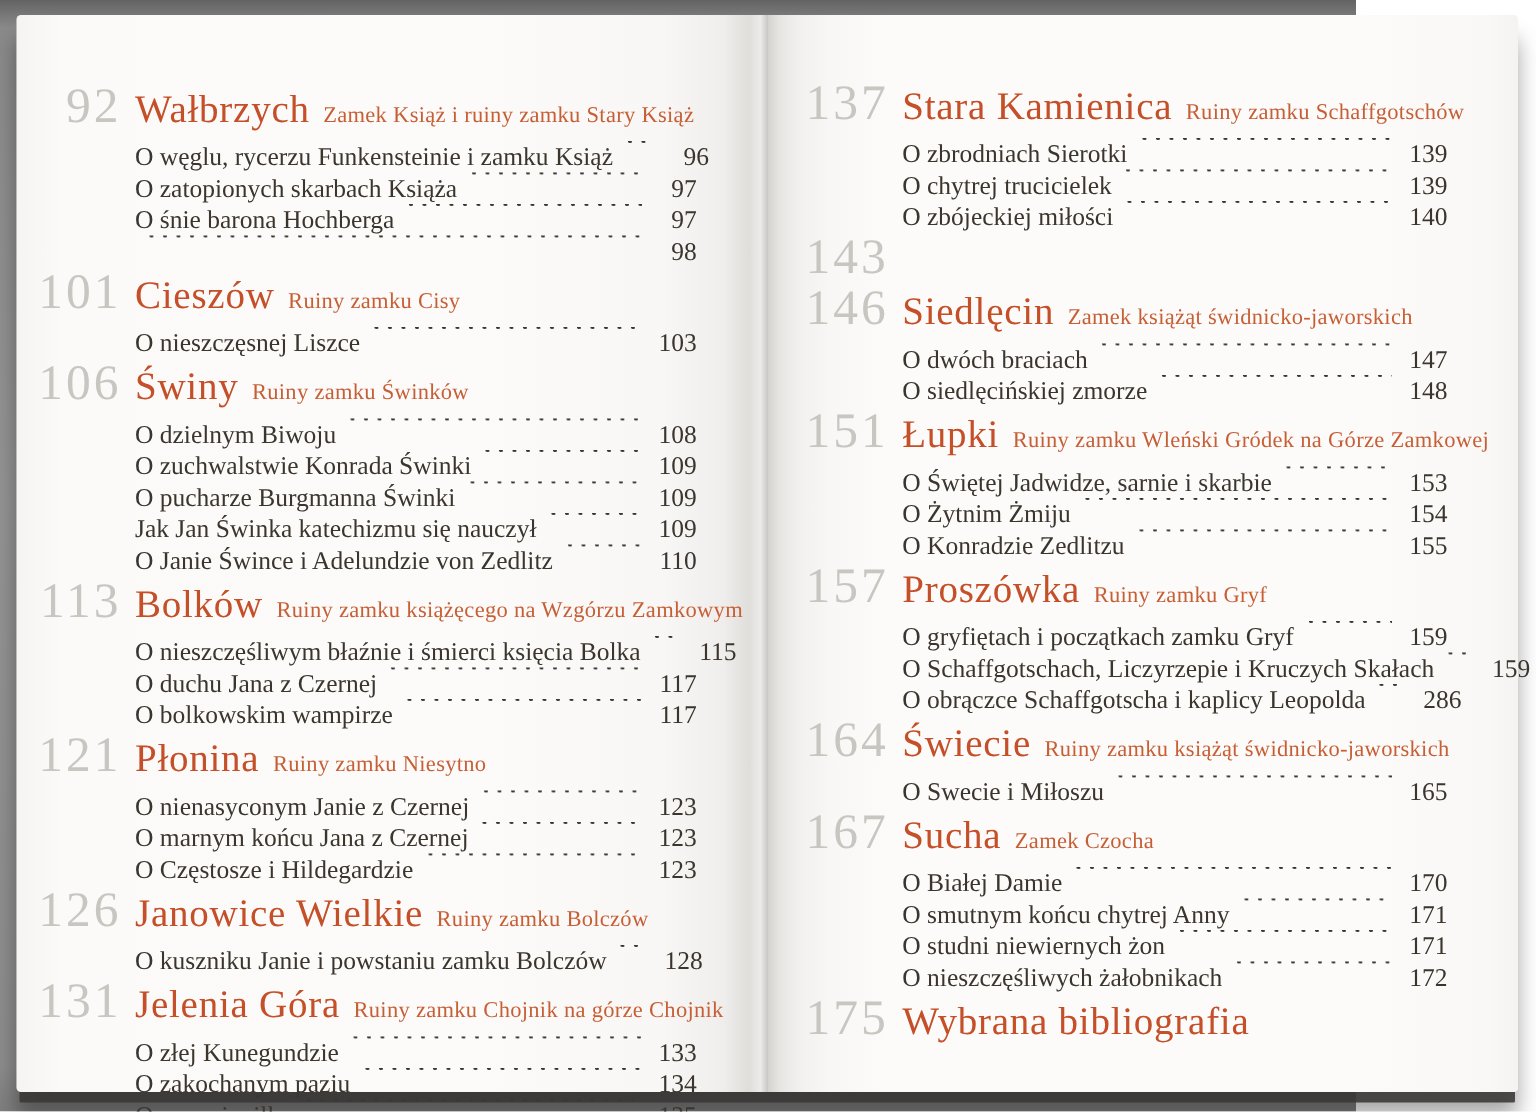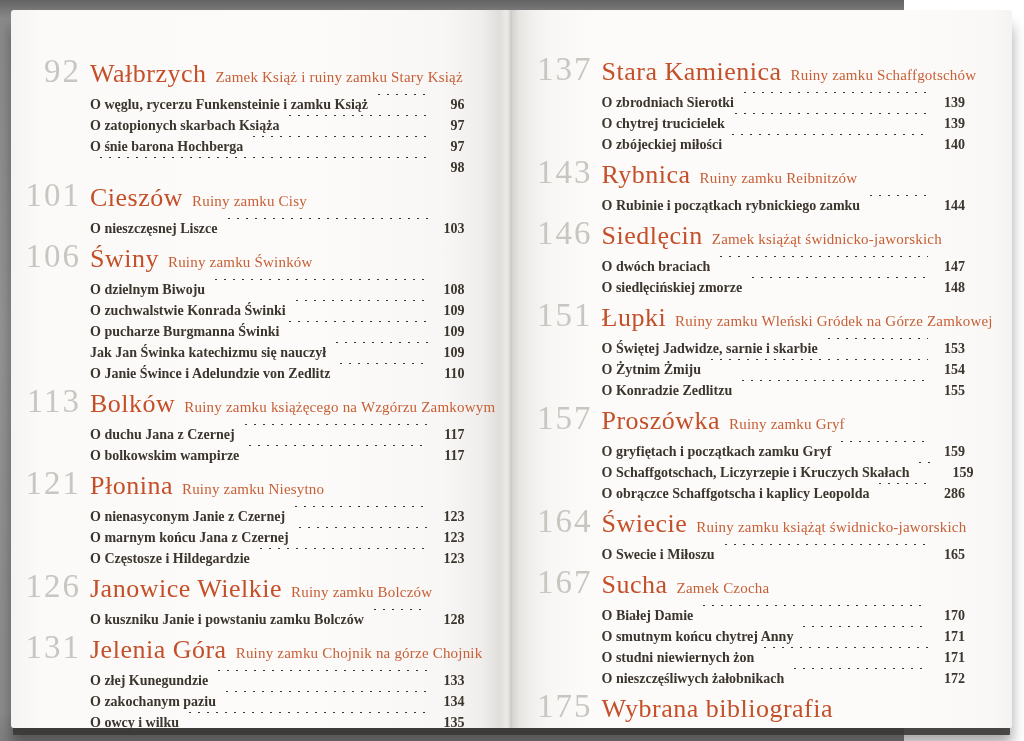--- a/index.html
+++ b/index.html
@@ -74,24 +74,23 @@
   .sec-subtitle {
     font-size: 15px;
     color: var(--accent-light, #c75f36);
     margin-left: 9px;
     letter-spacing: 0.2px;
   }
   .entries { }
   .entry {
     display: flex;
     align-items: flex-start;
-    font-size: 14px;
+    font-size: 17px;
     line-height: 21px;
     color: var(--ink, #3b352e);
-    font-weight: bold;
   }
   .entry-text { white-space: nowrap; }
   .leader {
     flex: 1 1 auto;
     min-width: 18px;
     align-self: stretch;
     margin: 0 7px 0 9px;
     background-image: radial-gradient(circle at 2px 2px, var(--ink, #3b352e) 1.25px, transparent 1.55px);
     background-size: 9px 21px;
     background-repeat: repeat-x;
@@ -198,20 +197,25 @@
     </div>
   </div>
 
   <div class="toc-section">
     <div class="sec-num">113</div>
     <div class="sec-body">
       <div class="sec-heading">
         <span class="sec-title">Bolków</span><span class="sec-subtitle">Ruiny zamku książęcego na Wzgórzu Zamkowym</span>
       </div>
       <div class="entries">
+  <div class="entry">
+    <span class="entry-text">O nieszczęśliwym błaźnie i śmierci księcia Bolka</span>
+    <span class="leader"></span>
+    <span class="entry-page">115</span>
+  </div>
 
   <div class="entry">
     <span class="entry-text">O duchu Jana z Czernej</span>
     <span class="leader"></span>
     <span class="entry-page">117</span>
   </div>
 
   <div class="entry">
     <span class="entry-text">O bolkowskim wampirze</span>
     <span class="leader"></span>
@@ -319,32 +323,20 @@
     <span class="entry-text">O zbójeckiej miłości</span>
     <span class="leader"></span>
     <span class="entry-page">140</span>
   </div>
 </div>
     </div>
   </div>
 
   <div class="toc-section">
     <div class="sec-num">143</div>
-    <div class="sec-body">
-      <div class="sec-heading">
-        <span class="sec-title">Rybnica</span><span class="sec-subtitle">Ruiny zamku Reibnitzów</span>
-      </div>
-      <div class="entries">
-  <div class="entry">
-    <span class="entry-text">O Rubinie i początkach rybnickiego zamku</span>
-    <span class="leader"></span>
-    <span class="entry-page">144</span>
-  </div>
-</div>
-    </div>
   </div>
 
   <div class="toc-section">
     <div class="sec-num">146</div>
     <div class="sec-body">
       <div class="sec-heading">
         <span class="sec-title">Siedlęcin</span><span class="sec-subtitle">Zamek książąt świdnicko-jaworskich</span>
       </div>
       <div class="entries">
   <div class="entry">

